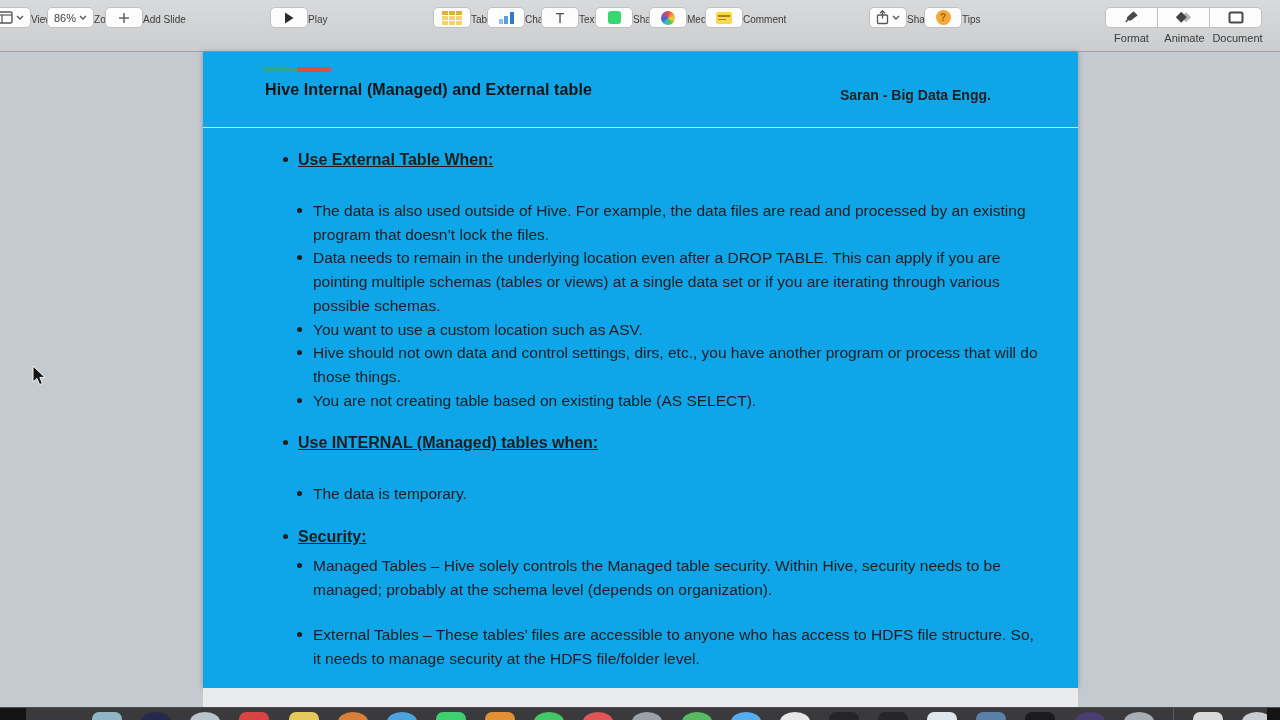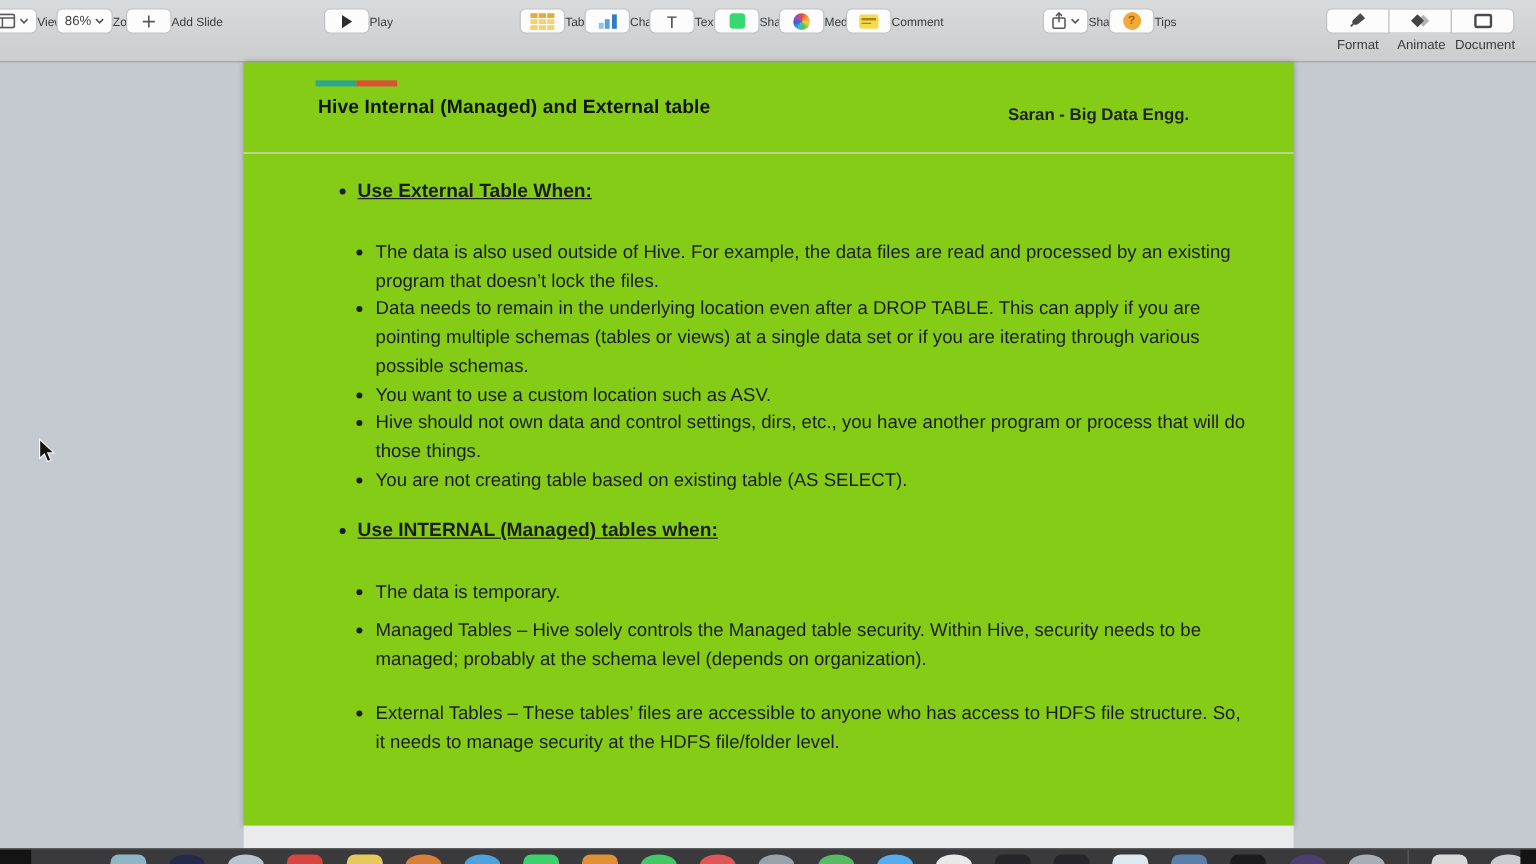--- a/index.html
+++ b/index.html
@@ -57,21 +57,21 @@
     background:conic-gradient(#e5493d,#f09a37,#f3d03e,#58c14d,#39b9d8,#3a63c8,#9a4fc0,#e5493d); }
   .icon-comment { width:16px; height:12px; border-radius:2px; background:#f7d94c;
     display:flex; flex-direction:column; justify-content:center; gap:2px; padding:0 2px; }
   .icon-comment i { height:1.5px; background:#a8821d; display:block; }
   .icon-tips { width:15px; height:15px; border-radius:50%; background:#f3a837;
     color:#9c6410; font-size:10px; font-weight:bold; display:flex; align-items:center; justify-content:center; }
 
   
   .slide {
     position:absolute; left:203px; top:52px; width:875px; height:636px;
-    background:#84cc16;
+    background:#0ea5e9;
     box-shadow:0 0 5px rgba(0,0,0,.28);
   }
   .slide-bottom-strip {
     position:absolute; left:203px; top:688px; width:875px; height:19px;
     background:#eaebed;
   }
   .accent-bar { position:absolute; left:60px; top:15px; width:68px; height:5px; display:flex; }
   .accent-bar span { width:34px; height:5px; display:block; }
   .slide-title {
     position:absolute; left:62px; top:29px;
@@ -303,20 +303,21 @@
     </section>
 
     <section class="sec2">
       <h2>Use INTERNAL (Managed) tables when:</h2>
       <ul>
         <li>The data is temporary.</li>
       </ul>
     </section>
 
     <section class="sec3">
+      <h2>Security:</h2>
       <ul>
         <li>Managed Tables – Hive solely controls the Managed table security. Within Hive, security needs to be managed; probably at the schema level (depends on organization).</li>
         <li>External Tables – These tables’ files are accessible to anyone who has access to HDFS file structure. So, it needs to manage security at the HDFS file/folder level.</li>
       </ul>
     </section>
 
   </div>
 </div>
 
 <div class="slide-bottom-strip"></div>

